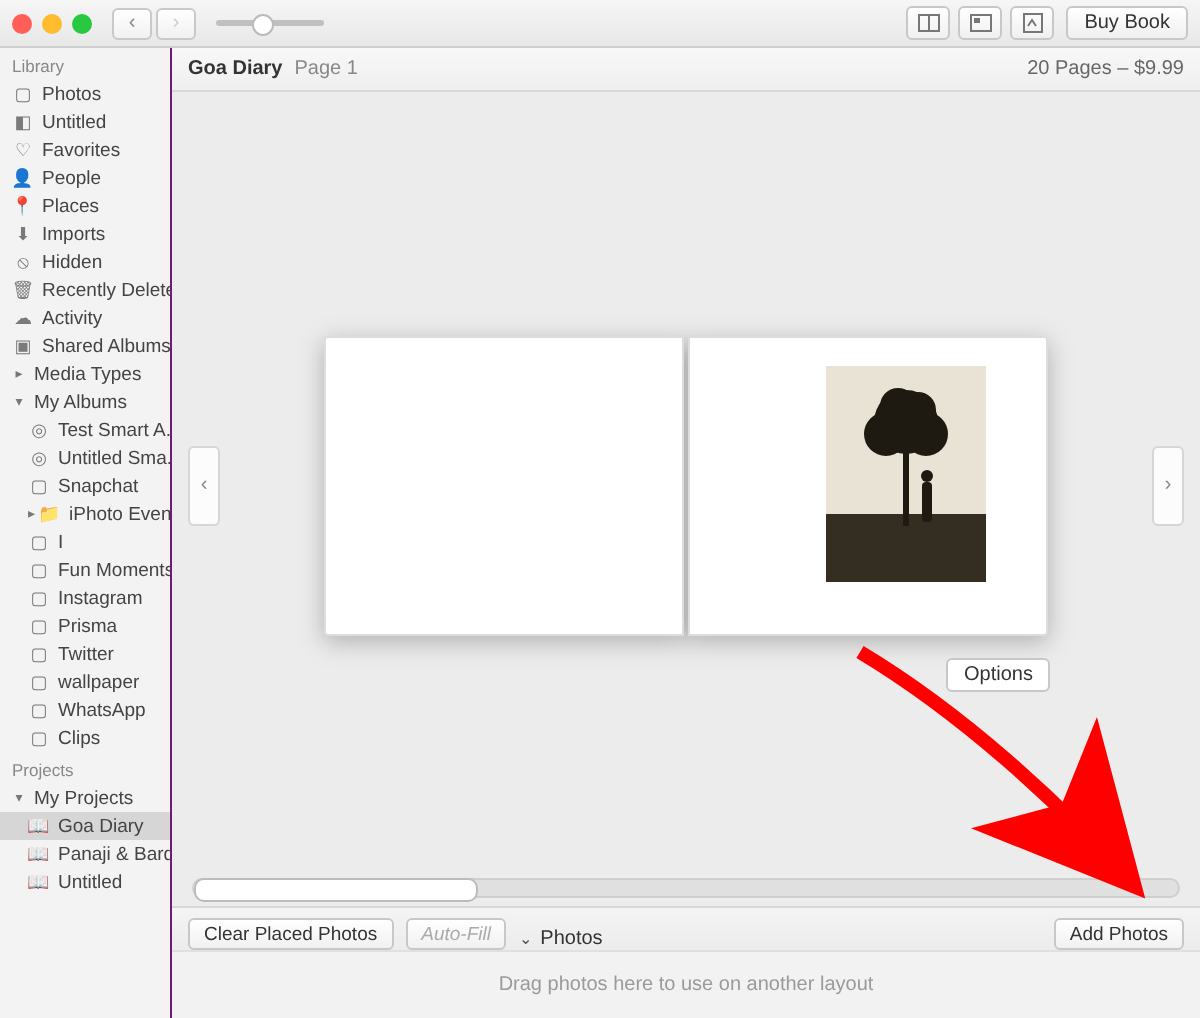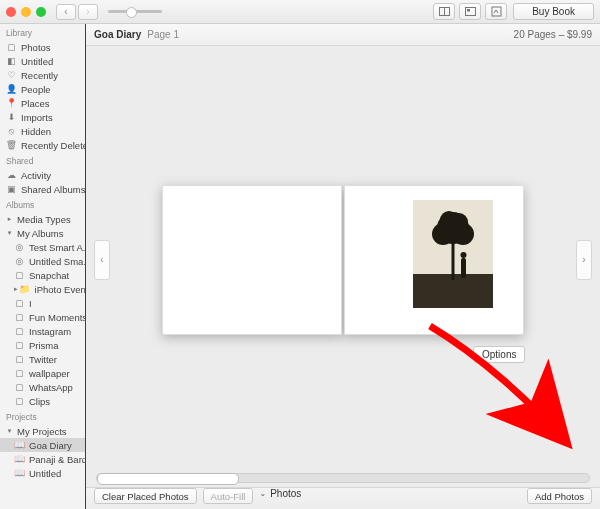--- a/index.html
+++ b/index.html
@@ -11,21 +11,21 @@
   .traffic { display:flex; gap:5px; }
   .dot { width:10px; height:10px; border-radius:50%; }
   .dot.red{background:#ff5f57;} .dot.yellow{background:#febc2e;} .dot.green{background:#28c840;}
   .nav-btns { display:flex; gap:2px; margin-left:4px;}
   .nav-btn { width:20px; height:16px; background:linear-gradient(#fff,#f1f1f1); border:1px solid #c9c9c9; border-radius:3px; display:flex; align-items:center; justify-content:center; color:#888;}
   .zoom-slider { margin-left:4px; width:54px; height:3px; background:#c0c0c0; border-radius:2px; position:relative;}
   .zoom-slider::after{content:"";position:absolute;left:18px;top:-3px;width:9px;height:9px;border-radius:50%;background:#fff;border:1px solid #bbb;}
   .spacer{flex:1;}
   .tool-btns{display:flex;gap:4px;}
   .tool-btn{width:22px;height:17px;background:linear-gradient(#fff,#f0f0f0);border:1px solid #c8c8c8;border-radius:3px;display:flex;align-items:center;justify-content:center;color:#666;}
-  .buy-btn{height:17px;padding:0 18px;background:linear-gradient(#fff,#f0f0f0);border:1px solid #c8c8c8;border-radius:3px;font-size:10px;display:flex;align-items:center;}
+  .buy-btn{height:17px;padding:0 8px;background:linear-gradient(#fff,#f0f0f0);border:1px solid #c8c8c8;border-radius:3px;font-size:10px;display:flex;align-items:center;}
 
   
   .app { display:flex; height:485px; }
   .sidebar { width:86px; background:#f3f3f3; border-right:1px solid #701a75; overflow:hidden; font-size:9.5px; color:#444;}
   .section-h { padding:4px 6px 2px; font-size:8.5px; color:#888;}
   .item { display:flex; align-items:center; gap:4px; padding:1.5px 4px 1.5px 6px; white-space:nowrap; overflow:hidden; text-overflow:ellipsis; cursor:default;}
   .item.indent1{padding-left:14px;}
   .item.selected{background:#d6d6d6;}
   .sicon{width:11px;height:11px;display:inline-flex;align-items:center;justify-content:center;color:#7a7a7a;flex-shrink:0;font-size:9px;}
   .tri{width:7px;display:inline-block;text-align:center;color:#777;font-size:7px;}
@@ -42,23 +42,23 @@
   .page-l{border-radius:2px 0 0 2px;} .page-r{border-radius:0 2px 2px 0;}
   .photo{position:absolute;top:14px;right:30px;width:80px;height:108px;background:linear-gradient(#e9e3d5 0%,#e9e3d5 68%,#3a3528 68%,#2d291f 100%);overflow:hidden;}
   .photo svg{position:absolute;inset:0;}
   .nav-arrow{position:absolute;top:50%;transform:translateY(-50%);width:16px;height:40px;background:rgba(255,255,255,.85);border:1px solid #d6d6d6;border-radius:3px;display:flex;align-items:center;justify-content:center;color:#888;}
   .nav-arrow.left{left:8px;} .nav-arrow.right{right:8px;}
   .options-btn{position:absolute;left:50%;transform:translateX(130px);top:calc(50% + 86px);padding:2px 8px;background:#ffffff;border:1px solid #c8c8c8;border-radius:3px;font-size:10px;}
 
   .scrub{height:10px;margin:0 10px 4px;background:#e0e0e0;border:1px solid #cfcfcf;border-radius:5px;position:relative;}
   .scrub::after{content:"";position:absolute;left:0;top:-1px;width:140px;height:10px;background:#fff;border:1px solid #bcbcbc;border-radius:5px;}
 
-  .bottom-toolbar{height:22px;display:flex;align-items:flex-start;padding:0 8px;gap:6px;border-top:1px solid #d8d8d8;background:linear-gradient(#f4f4f4,#ececec);}
+  .bottom-toolbar{height:22px;display:flex;align-items:flex-end;padding:0 8px;gap:6px;border-top:1px solid #d8d8d8;background:linear-gradient(#f4f4f4,#ececec);}
   .btnlike{height:16px;padding:0 7px;background:linear-gradient(#fff,#f1f1f1);border:1px solid #c8c8c8;border-radius:3px;font-size:9.5px;display:flex;align-items:center;gap:3px;}
-  .btnlike.disabled{color:#aaa;}
+  .btnlike.disabled{color:#aaa;font-style:italic;}
   .photos-dd{flex:0 0 auto;margin:0 auto;display:flex;align-items:center;gap:4px;font-size:10px;color:#333;}
   .chev{font-size:8px;color:#555;}
 
   .footer-hint{height:34px;display:flex;align-items:center;justify-content:center;color:#9a9a9a;font-size:10px;border-top:1px solid #e0e0e0;background:#f2f2f2;}
 
   
   .annotation{position:absolute;pointer-events:none;}
 </style>
 </head>
 <body>
@@ -104,21 +104,21 @@
     <div class="item">
         <span class="sicon">▢</span>
         <span>Photos</span>
       </div>
     <div class="item">
         <span class="sicon">◧</span>
         <span>Untitled</span>
       </div>
     <div class="item">
         <span class="sicon">♡</span>
-        <span>Recently</span>
+        <span>Favorites</span>
       </div>
     <div class="item">
         <span class="sicon">👤</span>
         <span>People</span>
       </div>
     <div class="item">
         <span class="sicon">📍</span>
         <span>Places</span>
       </div>
     <div class="item">
@@ -127,31 +127,29 @@
       </div>
     <div class="item">
         <span class="sicon">⦸</span>
         <span>Hidden</span>
       </div>
     <div class="item">
         <span class="sicon">🗑</span>
         <span>Recently Deleted</span>
       </div>
 
-    <div class="section-h">Shared</div>
     <div class="item">
         <span class="sicon">☁</span>
         <span>Activity</span>
       </div>
     <div class="item">
         <span class="sicon">▣</span>
         <span>Shared Albums</span>
       </div>
 
-    <div class="section-h">Albums</div>
     <div class="item">
         <span class="tri">▸</span>
         <span>Media Types</span>
       </div>
     <div class="item">
         <span class="tri">▾</span>
         <span>My Albums</span>
       </div>
     <div class="item indent1">
         <span class="sicon">◎</span>
@@ -262,20 +260,21 @@
       <div class="btnlike">Clear Placed Photos</div>
       <div class="btnlike disabled">Auto-Fill</div>
       <div class="photos-dd">
         <span class="chev">⌄</span>
         <span>Photos</span>
       </div>
       <div style="flex:1"></div>
       <div class="btnlike">Add Photos</div>
     </div>
 
+    <div class="footer-hint">Drag photos here to use on another layout</div>
   </div>
 </div>
 
 <svg class="annotation" style="left:420px;top:316px;" width="170" height="150">
   <defs>
     <marker id="ah" markerWidth="14" markerHeight="14" refX="11" refY="6" orient="auto">
       <path d="M0,0 L12,6 L0,12 L3,6 Z" fill="#ff0000"></path>
     </marker>
   </defs>
   <path d="M10,10 C60,40 110,85 148,128" stroke="#ff0000" stroke-width="7" fill="none" marker-end="url(#ah)"></path>

